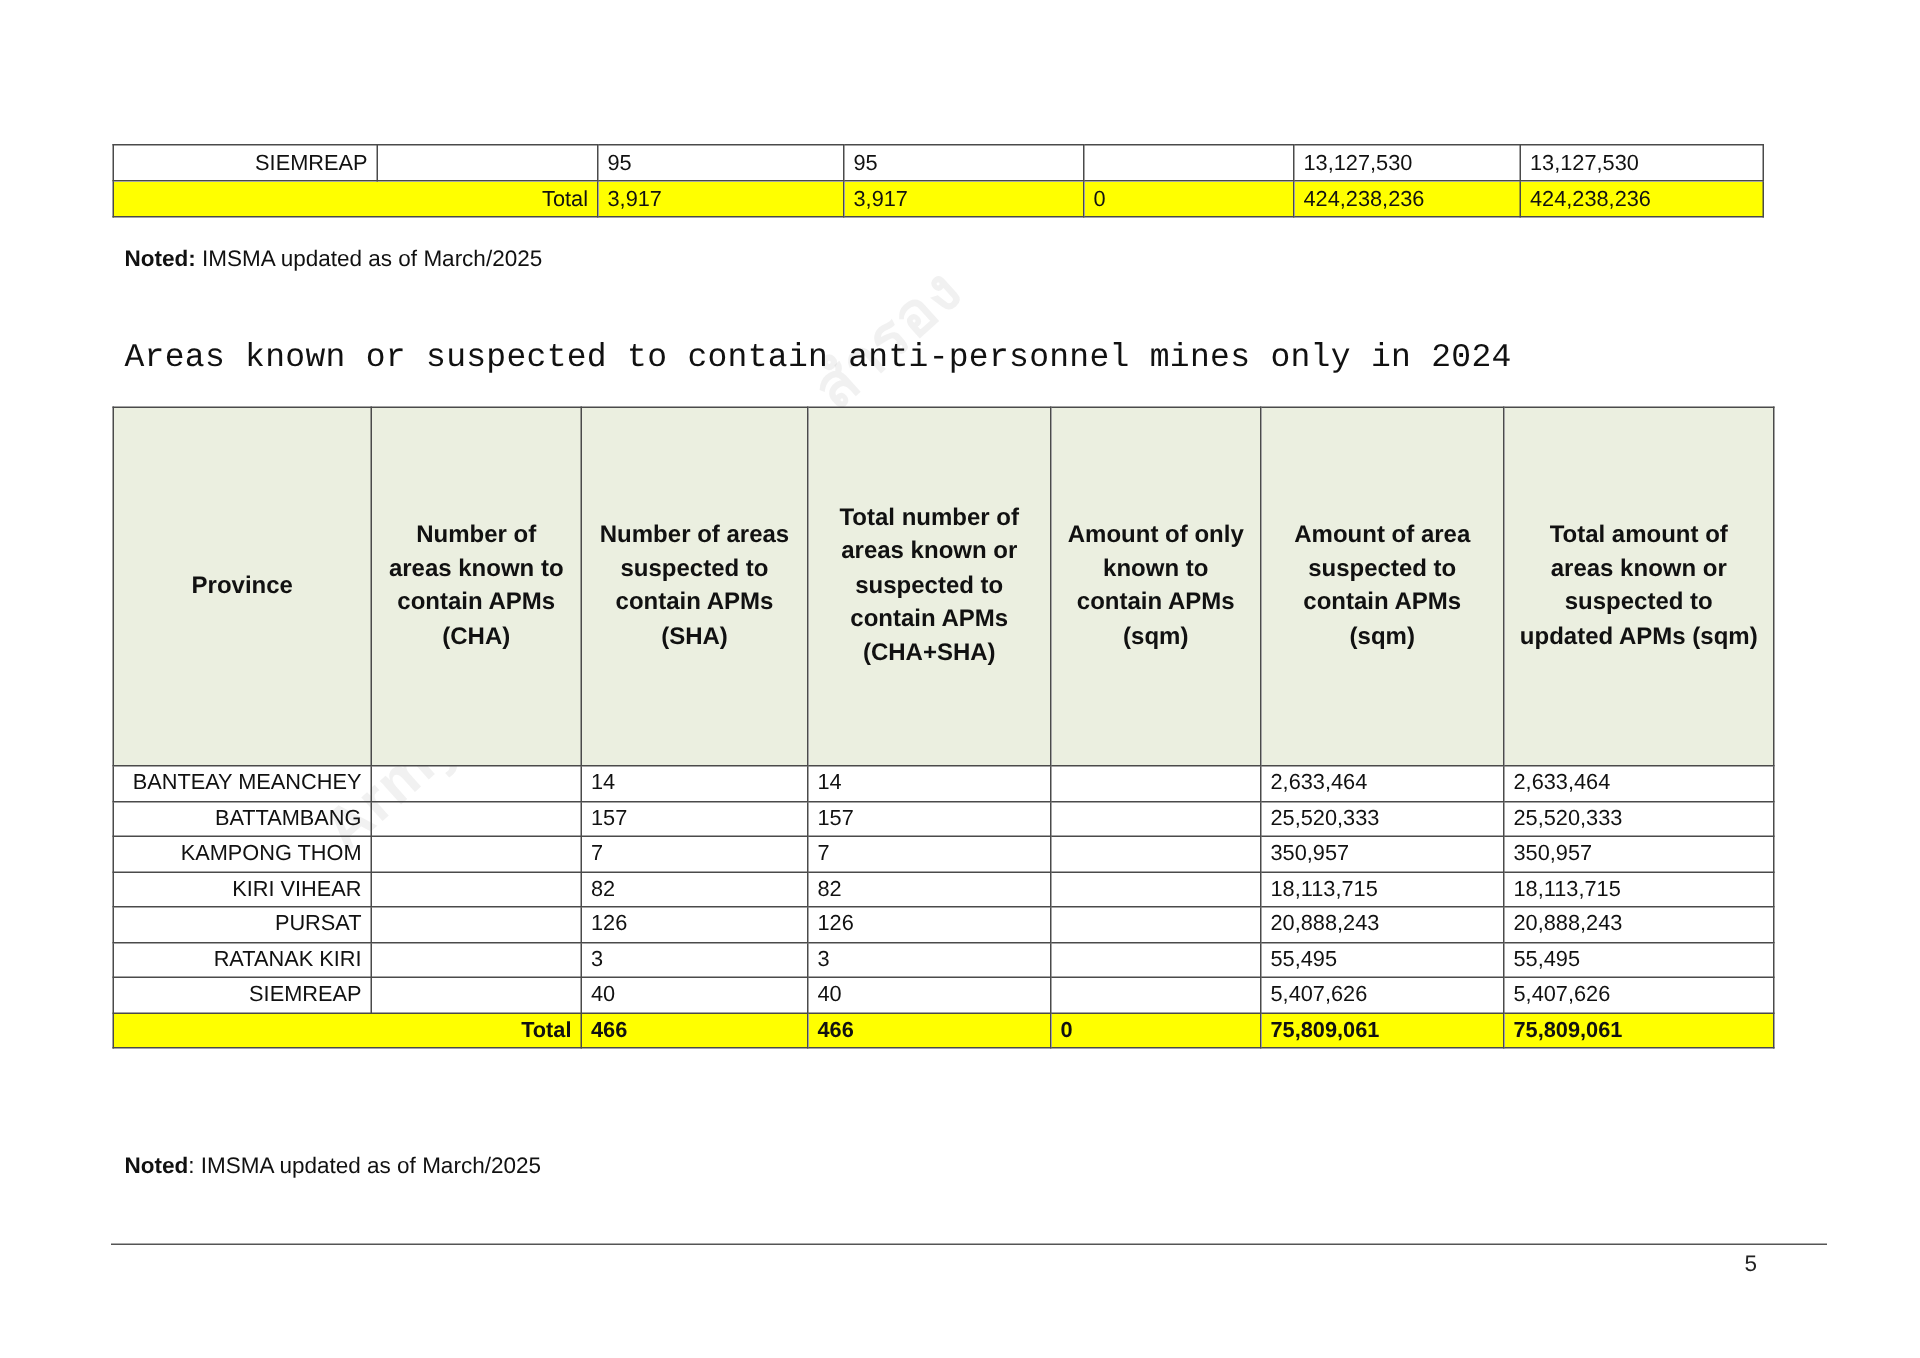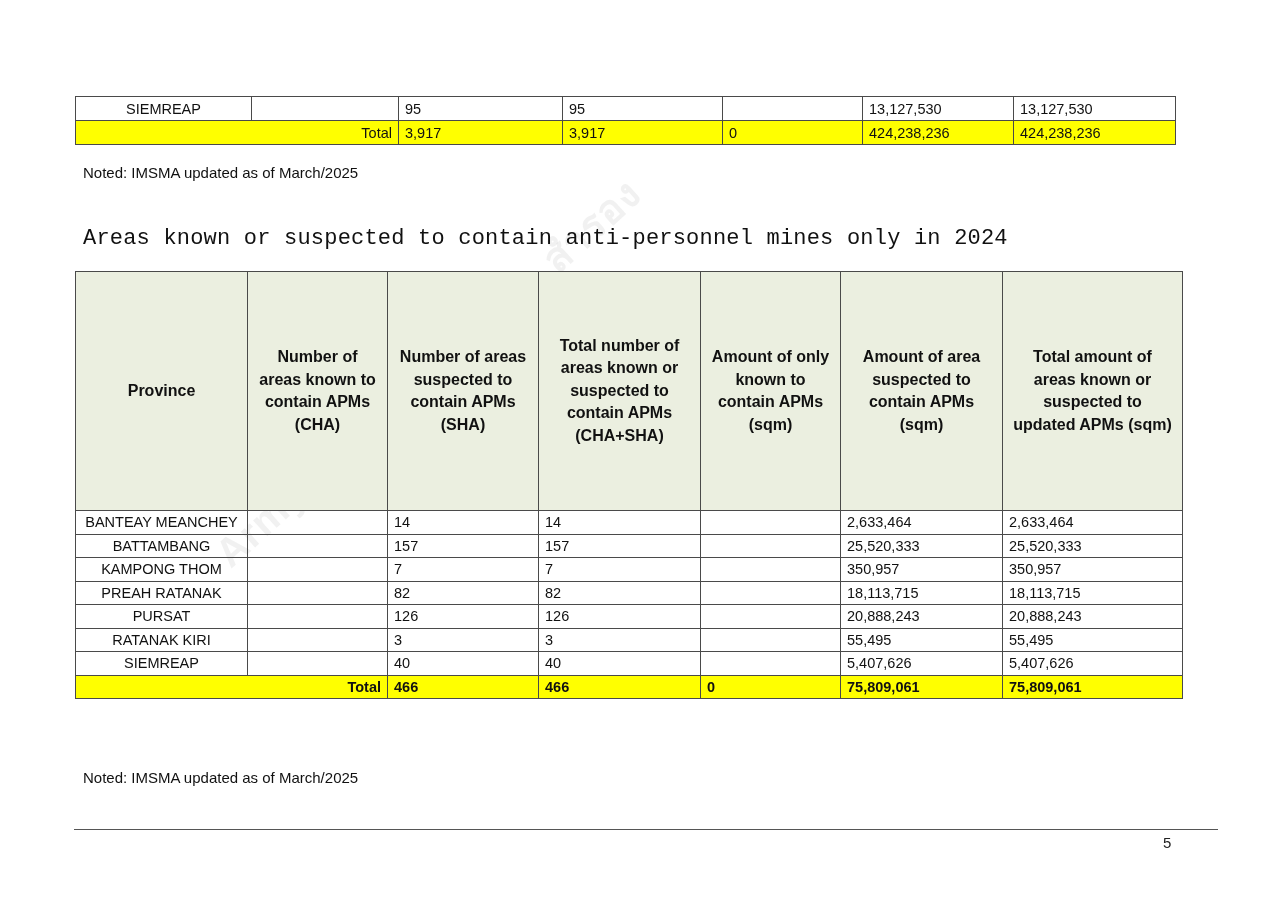--- a/index.html
+++ b/index.html
@@ -21,34 +21,34 @@
       table-layout: fixed;
     }
     td, th {
       border: 1px solid #4a4a4a;
       font-size: 14.5px;
       padding: 0 6px;
       white-space: nowrap;
       overflow: hidden;
     }
     .num { text-align: left; }
-    .left { text-align: center; margin-top: 20px; }
+    .left { text-align: right; margin-top: 20px; }
     .center { text-align: right; }
     .total-row td { background: #ffff00; }
 
     
     #top-table { left: 75px; top: 96px; }
     #top-table td { height: 23px; }
 
     .note {
       position: absolute;
       font-size: 15px;
       color: #111;
     }
-    .note b { font-weight: normal; }
+    .note b { font-weight: bold; }
 
     .section-title {
       position: absolute;
       left: 83px;
       top: 226px;
       font-family: "Liberation Mono", "DejaVu Sans Mono", monospace;
       font-weight: normal;
       font-size: 22px;
       letter-spacing: 0.2px;
       color: #111;
@@ -185,21 +185,21 @@
     <tr>
       <td class="left">KAMPONG THOM</td>
       <td></td>
       <td class="num">7</td>
       <td class="num">7</td>
       <td class="num"></td>
       <td class="num">350,957</td>
       <td class="num">350,957</td>
     </tr>
     <tr>
-      <td class="left">PREAH RATANAK</td>
+      <td class="left">KIRI VIHEAR</td>
       <td></td>
       <td class="num">82</td>
       <td class="num">82</td>
       <td class="num"></td>
       <td class="num">18,113,715</td>
       <td class="num">18,113,715</td>
     </tr>
     <tr>
       <td class="left">PURSAT</td>
       <td></td>

